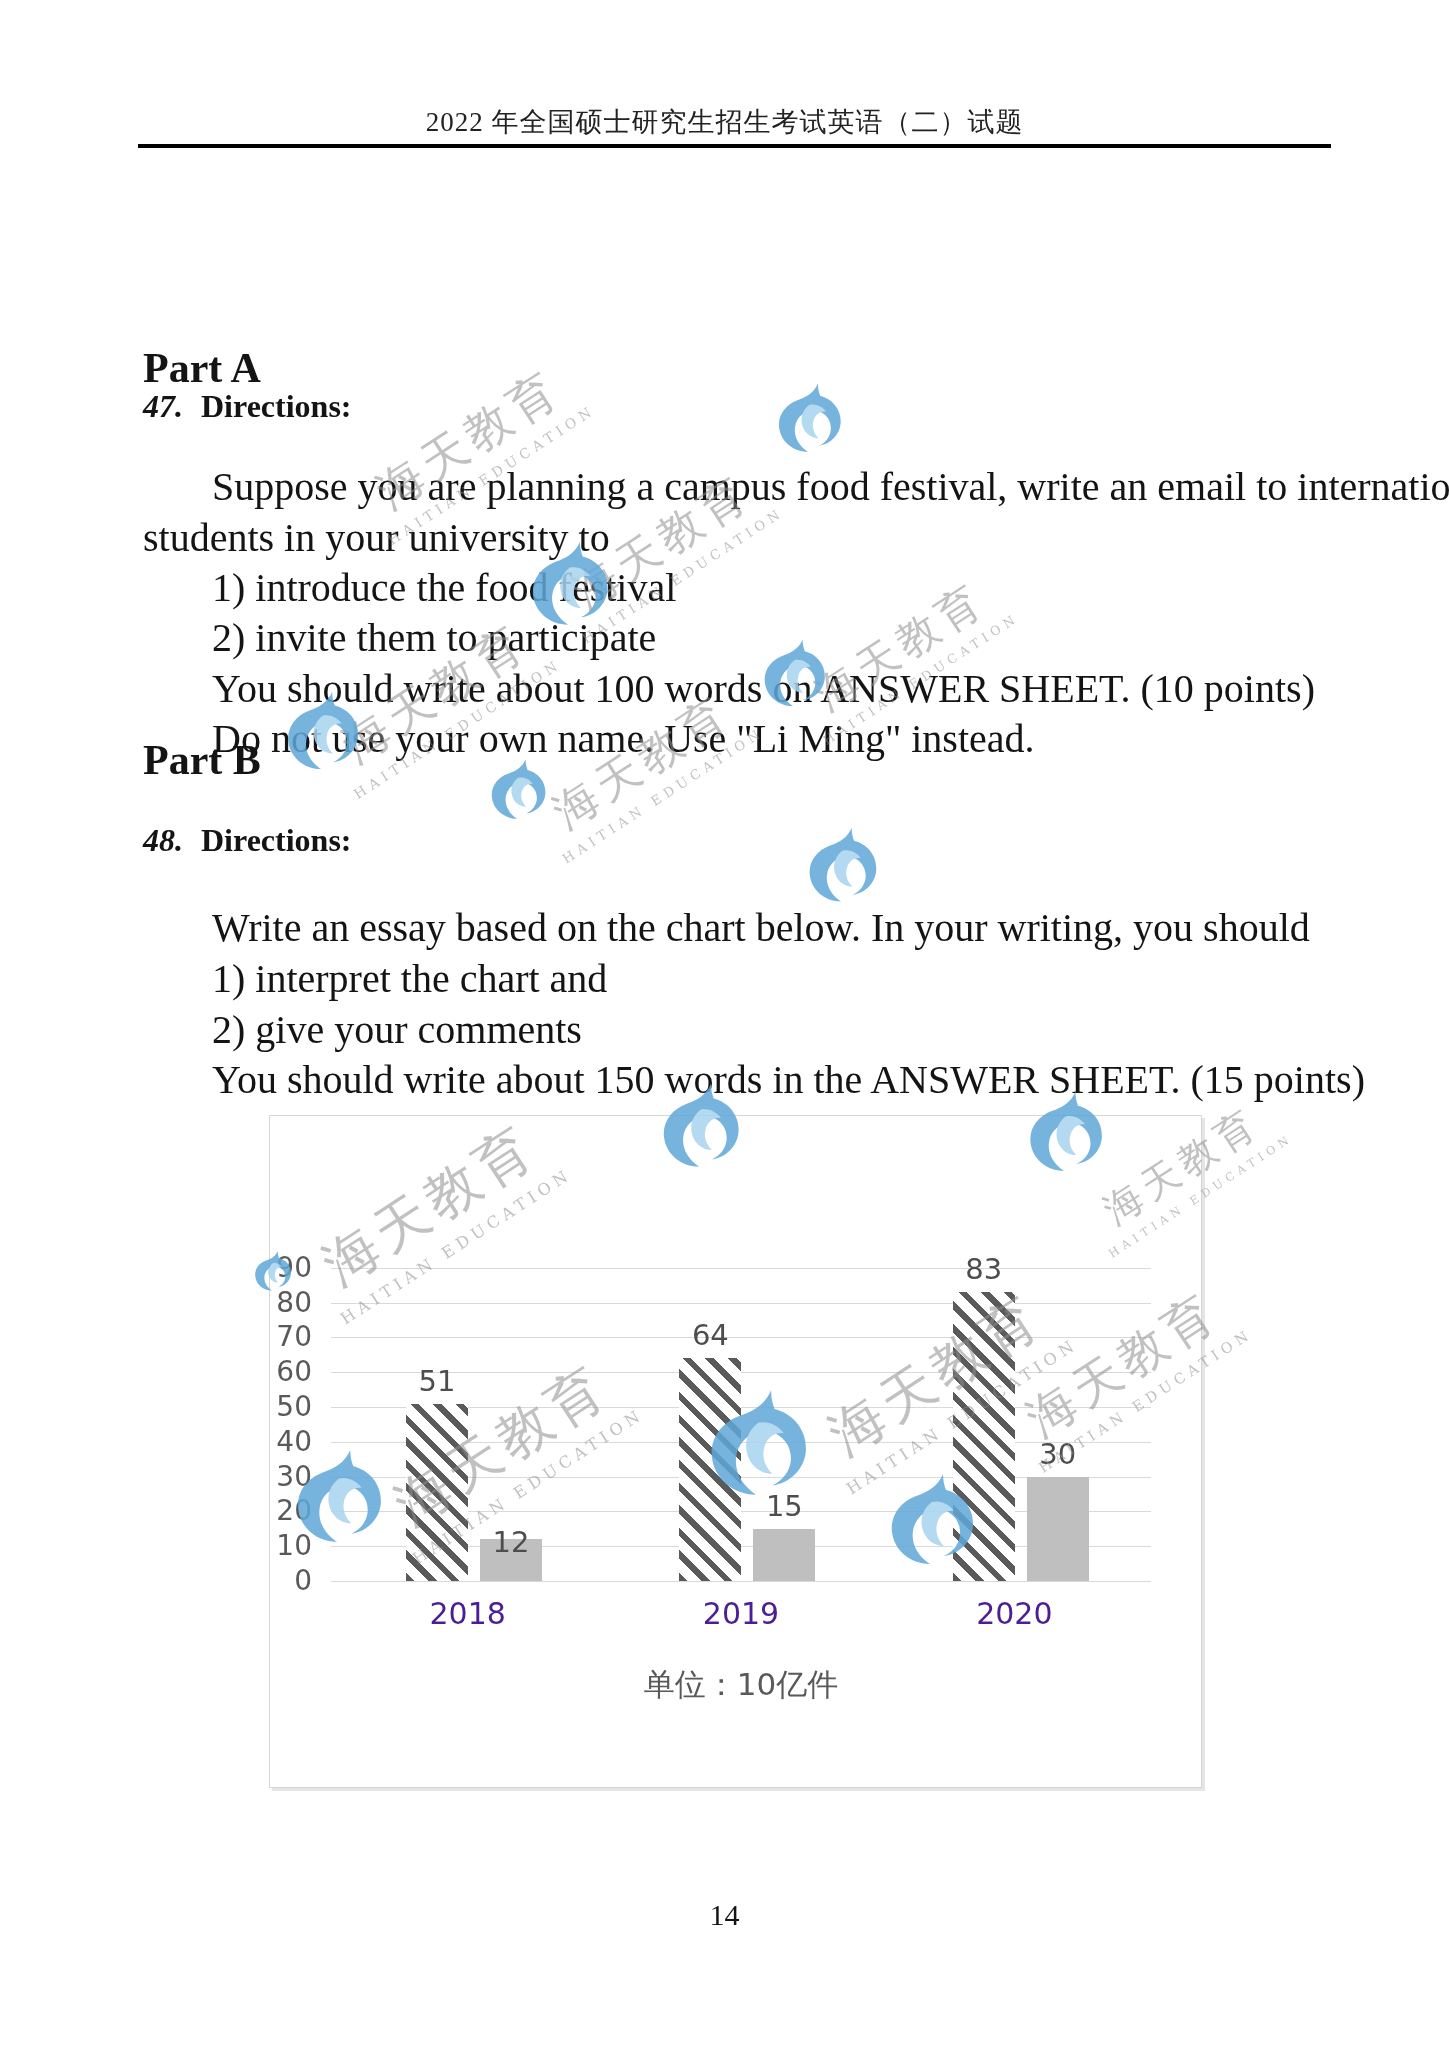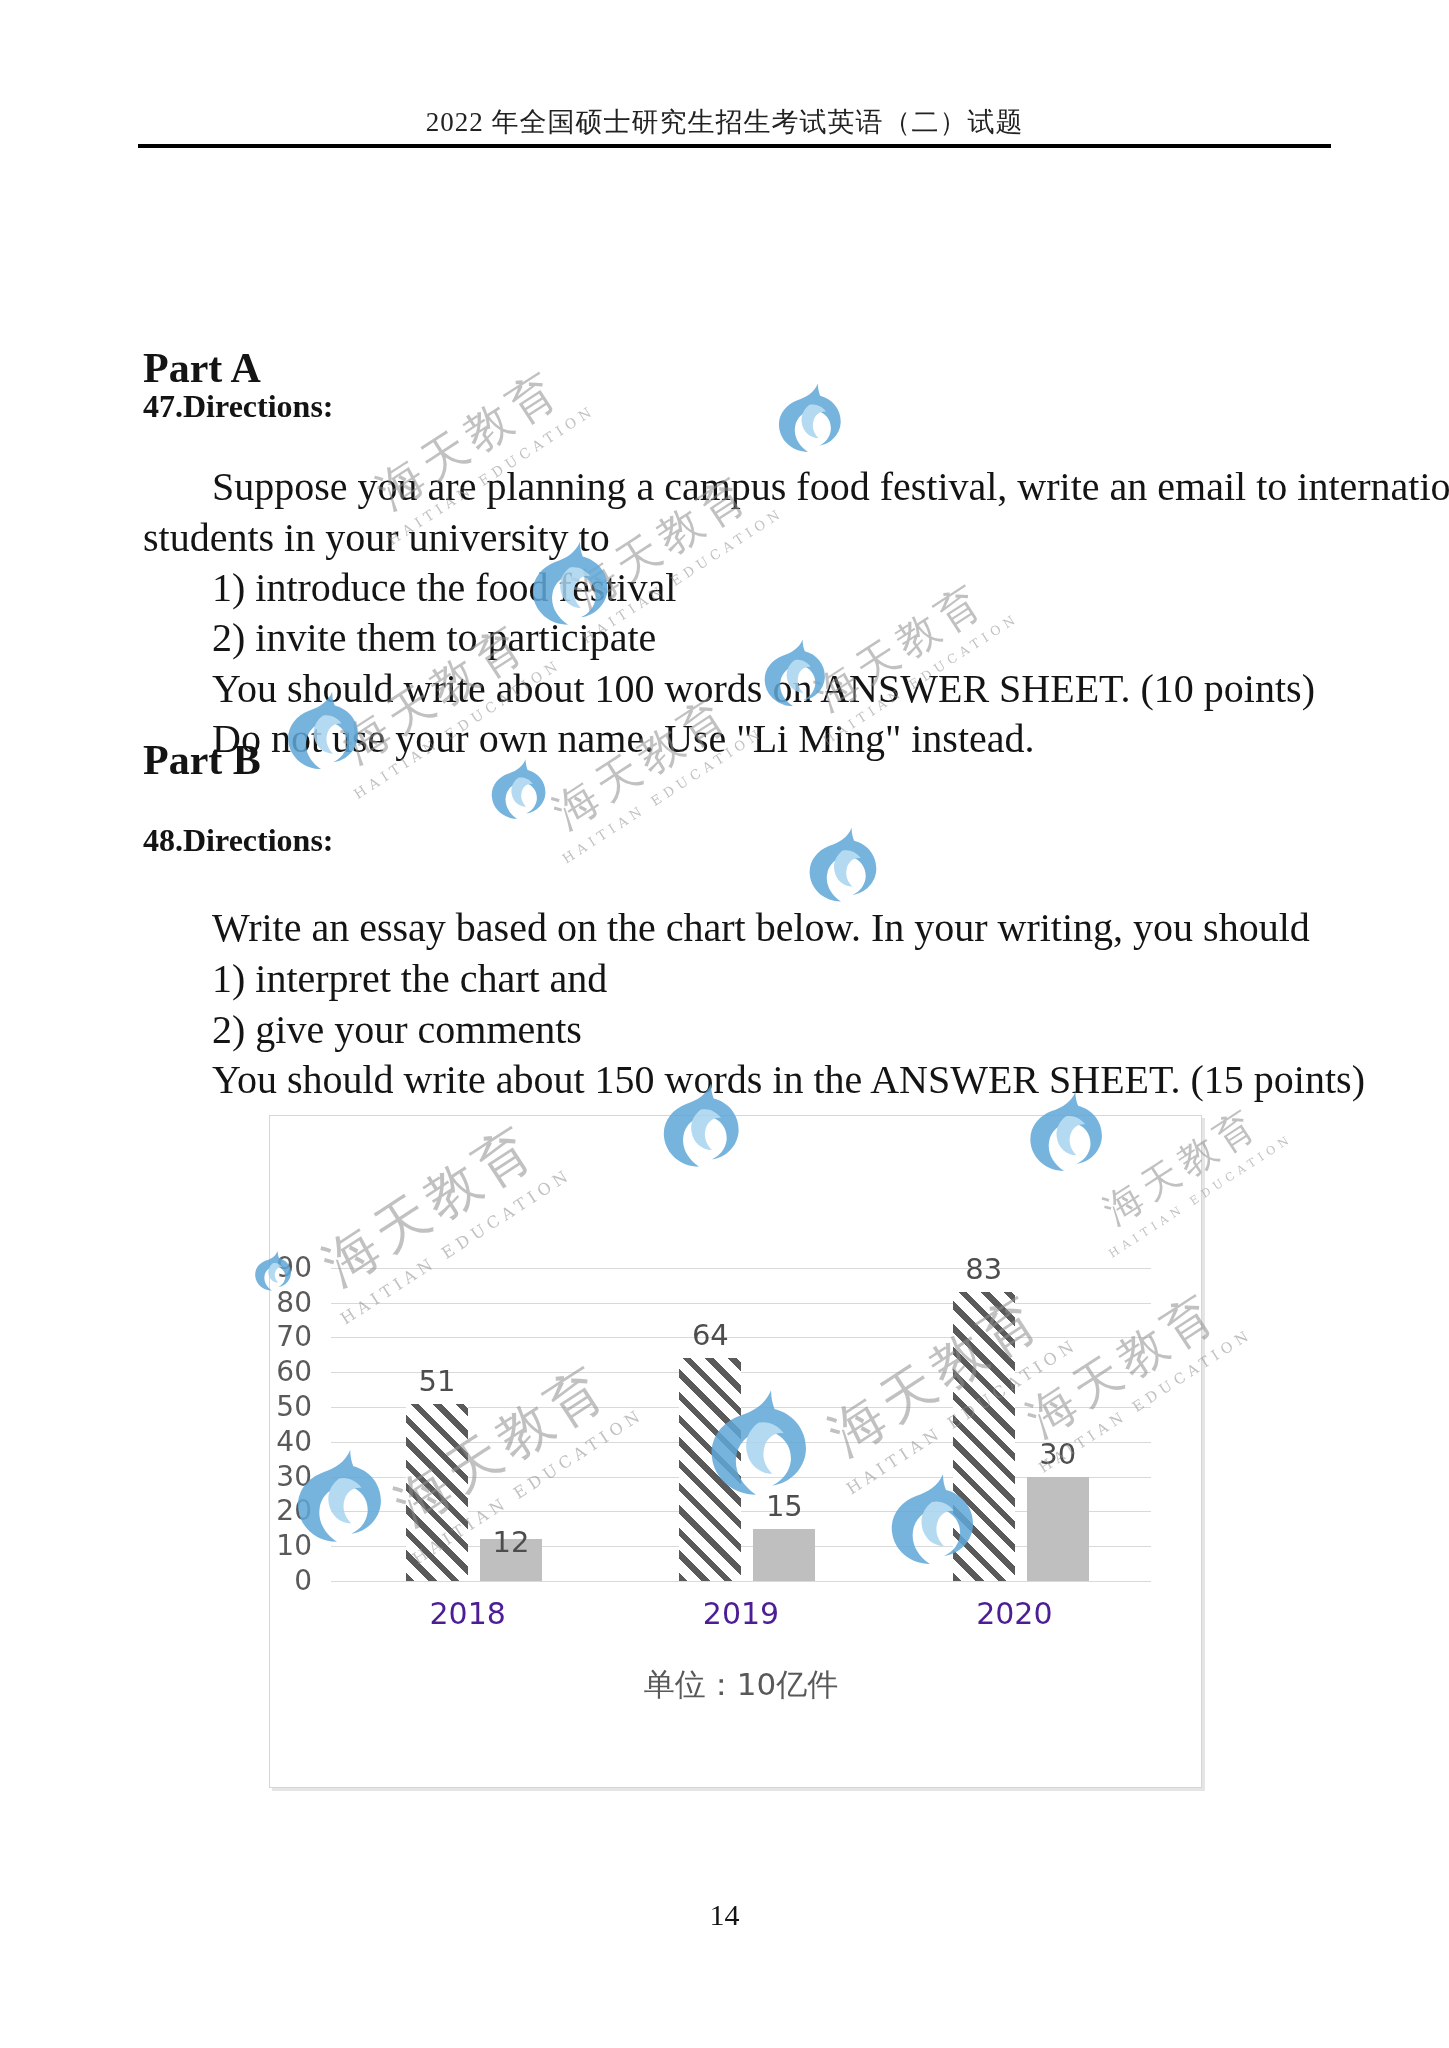--- a/index.html
+++ b/index.html
@@ -7,21 +7,21 @@
         font-family:"Liberation Serif", serif;color:#141414;}
   
   .hdr-title{position:absolute;top:104px;left:0;width:100%;text-align:center;
              font-size:27px;color:#222;letter-spacing:1px;}
   .hdr-rule{position:absolute;top:144px;left:138px;width:1193px;height:4px;background:#000;}
   
   .sec-title{position:absolute;top:192px;left:143px;font-size:62px;font-weight:bold;white-space:nowrap;}
   .sec-gap{display:inline-block;width:46px;}
   .part-head{position:absolute;left:143px;font-size:42px;font-weight:bold;}
   .dir-row{position:absolute;left:143px;font-size:32px;font-weight:bold;white-space:nowrap;}
-  .dir-num{display:inline-block;}
+  .dir-num{display:inline-block;margin-right:18px;font-style:italic;}
   .bodyline{position:absolute;left:143px;font-size:40px;line-height:40px;white-space:nowrap;text-align:center;}
   .indent{left:212px;}
   
   .footer{position:absolute;top:1898px;left:0;width:100%;text-align:center;font-size:30px;}
   
   .chart{position:absolute;left:269px;top:1115px;width:931px;height:671px;background:#fff;
          border:1px solid #d6d6d6;box-shadow:3px 3px 0 rgba(160,160,160,.28);
          font-family:"DejaVu Sans", sans-serif;color:#595959;}
   .chart-title{position:absolute;top:6px;left:0;width:100%;text-align:center;
                font-size:45px;color:#595959;letter-spacing:1px;white-space:nowrap;}

